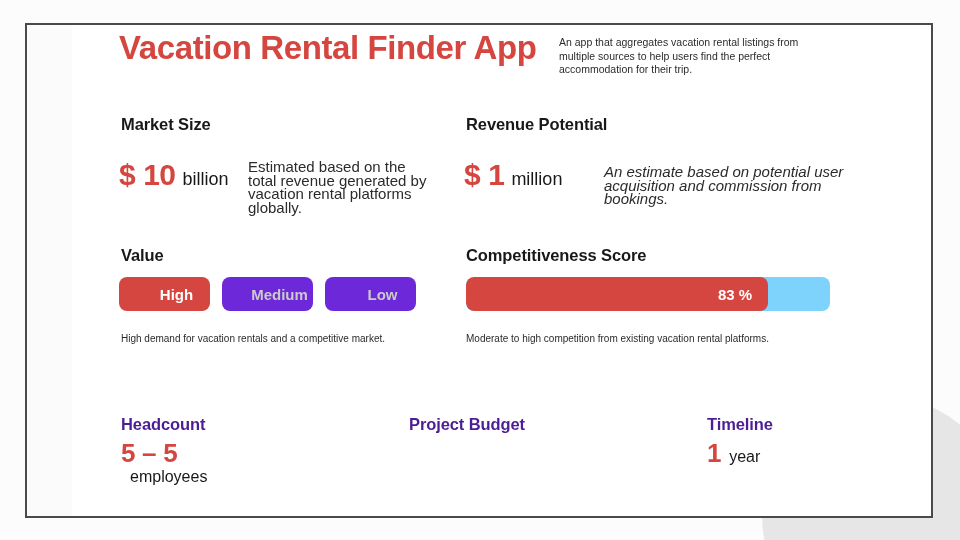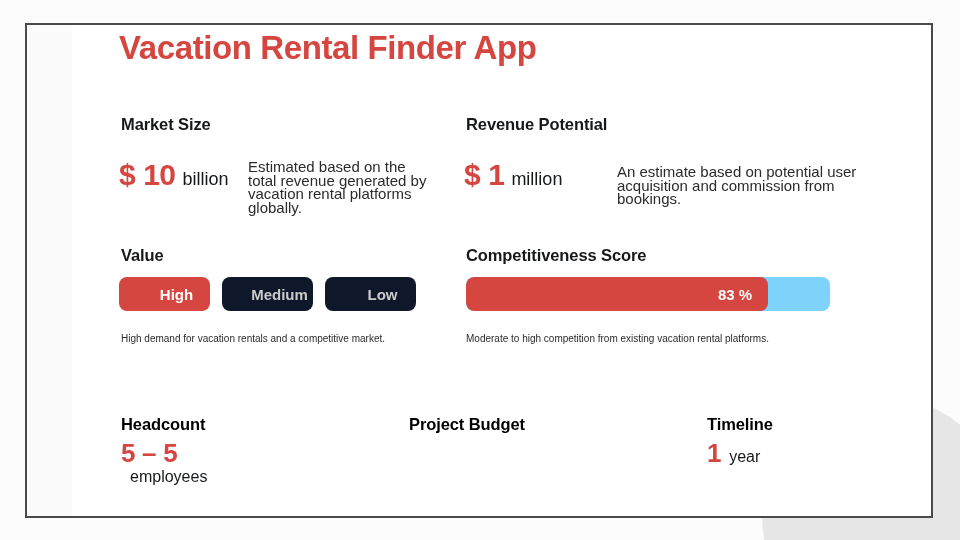--- a/index.html
+++ b/index.html
@@ -90,32 +90,32 @@
     font-size:30px; font-weight:bold; color:#d4463f;
     line-height:1; margin-left:8px; letter-spacing:-0.5px;
   }
   .metric-unit {
     font-size:18px; color:#16181a; margin-left:7px; line-height:1;
   }
   .metric-note {
     position:absolute; font-size:15px; line-height:13.5px; color:#2b2b2b;
   }
   #note-market { left:248px; top:160px; width:185px; }
-  #note-revenue { left:617px; top:165px; width:240px; }
+  #note-revenue { left:604px; top:165px; width:240px;font-style:italic; }
 
   
   .pill-row { position:absolute; left:119px; top:277px; display:flex; gap:12px; }
   .pill {
     width:91px; height:34px;
     border-radius:8px;
     display:flex; align-items:center; justify-content:center;
     font-size:15px; font-weight:bold;padding-left:24px;
   }
   .pill.active { background:#d4463f; color:#ffffff; }
-  .pill.inactive { background:#0f172a; color:#cbcbcb; }
+  .pill.inactive { background:#6d28d9; color:#cbcbcb; }
 
   
   .bar-track {
     position:absolute; left:466px; top:277px;
     width:364px; height:34px;
     border-radius:8px; background:#7dd3fc;
     overflow:hidden;
   }
   .bar-fill {
     position:absolute; left:0; top:0; height:34px;
@@ -128,21 +128,21 @@
   }
 
   
   .caption { position:absolute; font-size:10px; color:#2b2b2b; white-space:nowrap; }
   #cap-value { left:121px; top:333px; }
   #cap-comp  { left:466px; top:333px; }
 
   
   .stat { position:absolute; }
   .stat-label {
-    font-size:16.5px; font-weight:bold; color:#000000;
+    font-size:16.5px; font-weight:bold; color:#4c1d95;
     letter-spacing:-0.1px; white-space:nowrap;
   }
   .stat-value-row { display:flex; align-items:baseline; margin-top:6px; }
   .stat-value {
     font-size:26px; font-weight:bold; color:#d4463f;
     line-height:1; letter-spacing:-0.3px; white-space:nowrap;
   }
   .stat-unit-inline {
     font-size:16px; color:#16181a; margin-left:8px; line-height:1;
   }
@@ -160,20 +160,21 @@
 <div id="root">
 
   <div class="deco-circle"></div>
   <div class="left-strip"></div>
   <div class="content-panel"></div>
   <div class="slide-frame"></div>
 
   <div class="content">
 
     <div class="title">Vacation Rental Finder App</div>
+    <div class="subtitle">An app that aggregates vacation rental listings from multiple sources to help users find the perfect accommodation for their trip.</div>
 
     <div class="sec-h" id="h-market">Market Size</div>
     <div class="metric-row" id="m-market">
       <span class="metric-cur">$</span>
       <span class="metric-val">10</span>
       <span class="metric-unit">billion</span>
     </div>
     <div class="metric-note" id="note-market">Estimated based on the total revenue generated by vacation rental platforms globally.</div>
 
     <div class="sec-h" id="h-revenue">Revenue Potential</div>

